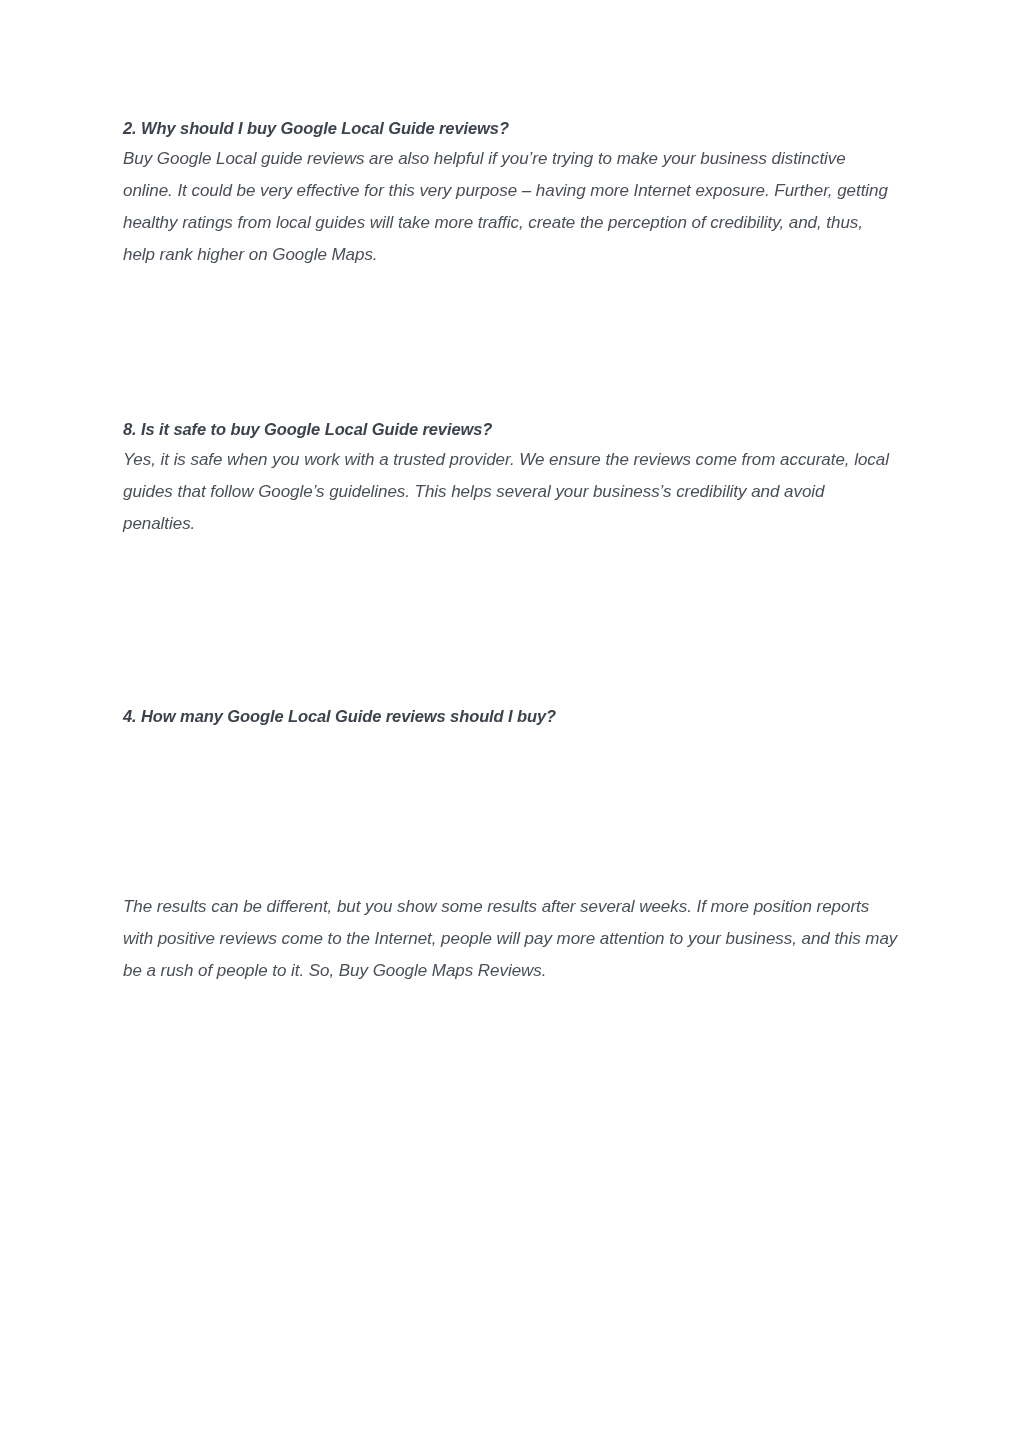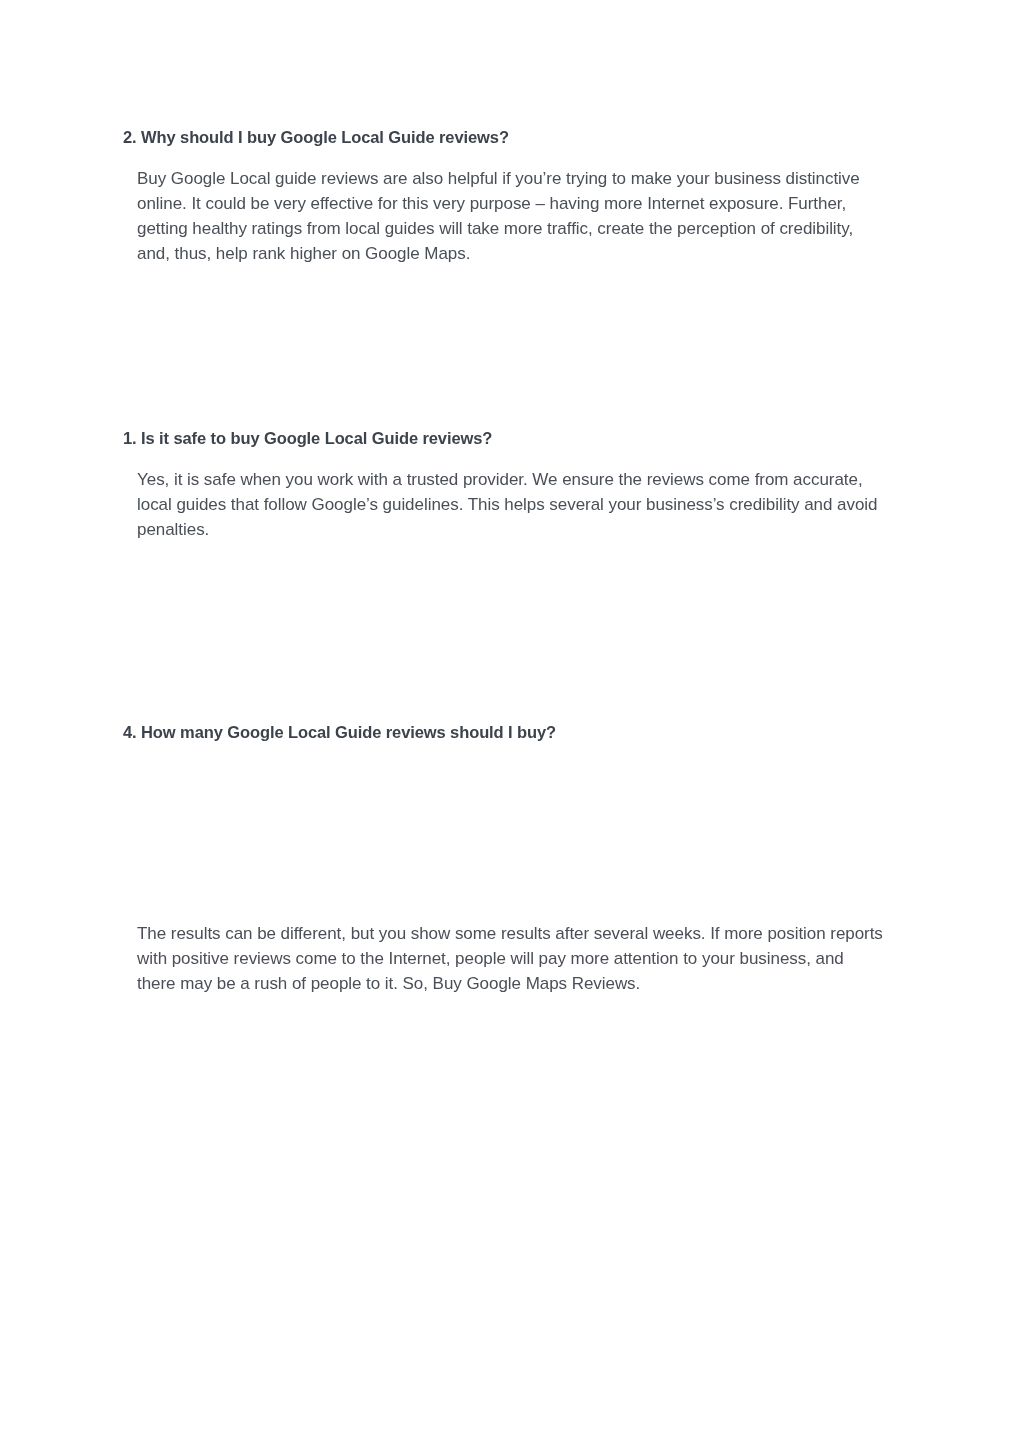--- a/index.html
+++ b/index.html
@@ -20,45 +20,46 @@
     position: relative;
     width: 1024px;
     height: 1446px;
     background: #ffffff;
     box-sizing: border-box;
   }
 
   .content {
     position: absolute;
     left: 123px;
-    top: 123px;
+    top: 114px;
     width: 775px;
+    font-style: italic;
   }
 
   .faq-section {
     margin: 0;
   }
 
   .faq-question {
     font-size: 16.5px;
     font-weight: bold;
     line-height: 29px;
     color: #3d434c;
     letter-spacing: -0.1px;
     margin: 0;
     padding: 0;
   }
 
   .faq-answer {
     font-size: 17px;
     font-weight: normal;
-    line-height: 25px;
+    line-height: 32px;
     color: #4a4f57;
     letter-spacing: -0.05px;
-    margin: 14px;
+    margin: 0;
     padding: 0;
   }
 
   
   .gap-1 { height: 144px; }
   .gap-2 { height: 162px; }
   .gap-3 { height: 160px; }
 </style>
 </head>
 <body>
@@ -67,30 +68,30 @@
   <div class="content">
 
     <section class="faq-section">
       <h3 class="faq-question">2. Why should I buy Google Local Guide reviews?</h3>
       <p class="faq-answer">Buy Google Local guide reviews are also helpful if you’re trying to make your business distinctive online. It could be very effective for this very purpose – having more Internet exposure. Further, getting healthy ratings from local guides will take more traffic, create the perception of credibility, and, thus, help rank higher on Google Maps.</p>
     </section>
 
     <div class="gap-1"></div>
 
     <section class="faq-section">
-      <h3 class="faq-question">1. Is it safe to buy Google Local Guide reviews?</h3>
+      <h3 class="faq-question">8. Is it safe to buy Google Local Guide reviews?</h3>
       <p class="faq-answer">Yes, it is safe when you work with a trusted provider. We ensure the reviews come from accurate, local guides that follow Google’s guidelines. This helps several your business’s credibility and avoid penalties.</p>
     </section>
 
     <div class="gap-2"></div>
 
     <section class="faq-section">
       <h3 class="faq-question">4. How many Google Local Guide reviews should I buy?</h3>
     </section>
 
     <div class="gap-3"></div>
 
     <section class="faq-section">
-      <p class="faq-answer">The results can be different, but you show some results after several weeks. If more position reports with positive reviews come to the Internet, people will pay more attention to your business, and there may be a rush of people to it. So, Buy Google Maps Reviews.</p>
+      <p class="faq-answer">The results can be different, but you show some results after several weeks. If more position reports with positive reviews come to the Internet, people will pay more attention to your business, and this may be a rush of people to it. So, Buy Google Maps Reviews.</p>
     </section>
 
   </div>
 </div>
 
 </body></html>

